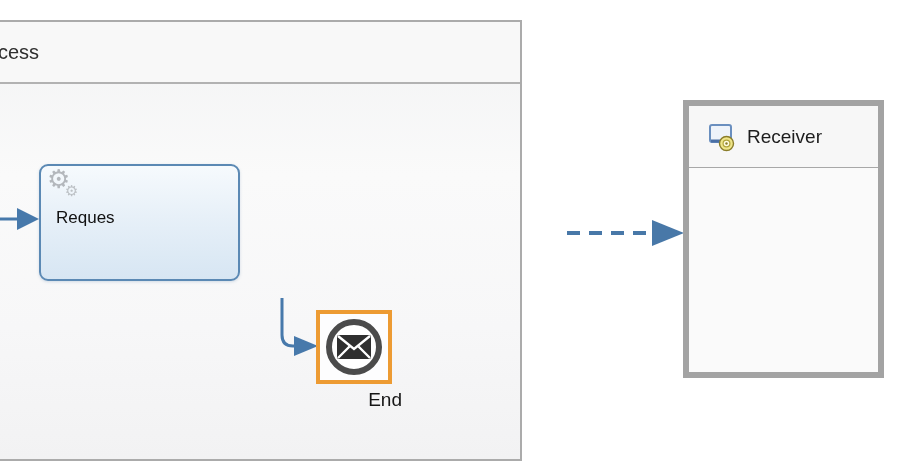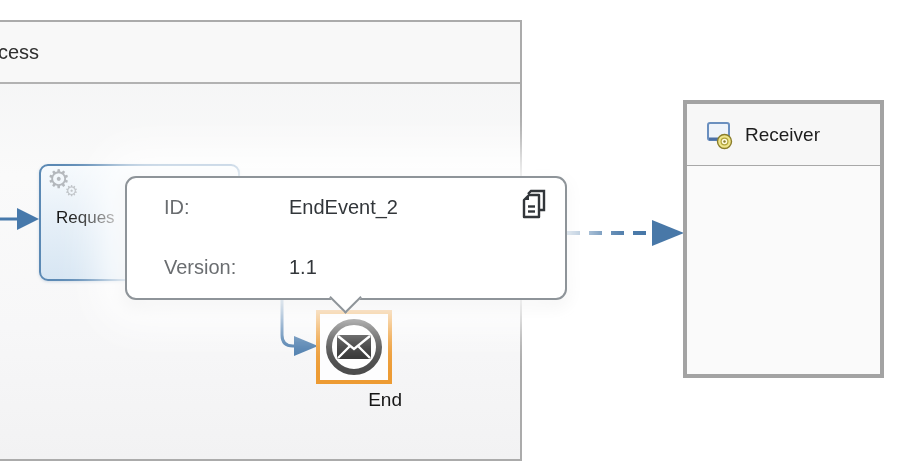--- a/index.html
+++ b/index.html
@@ -88,21 +88,21 @@
     text-align: right;
     font-size: 19px;
     color: #161616;
   }
 
   
   .participant {
     position: absolute;
     left: 683px; top: 92px;
     width: 201px; height: 278px;
-    border: 4px solid #a3a3a3;
+    border: 6px solid #a3a3a3;
     background: #fafafa;
   }
   .participant-header {
     position: absolute;
     left: 0; top: 0; right: 0;
     height: 62px;
     background: #f7f7f7;
     border-bottom: 1px solid #a8a8a8;
     display: flex;
     align-items: center;
@@ -213,34 +213,14 @@
         <rect x="3" y="4" width="21" height="17" rx="2" fill="#eef3fa" stroke="#6a8fbf" stroke-width="2"></rect>
         <path d="M4 20 h19" stroke="#4a6fa5" stroke-width="3"></path>
         <circle cx="19.5" cy="22.5" r="7" fill="#efe58a" stroke="#8a7d2a" stroke-width="1.4"></circle>
         <circle cx="19.5" cy="22.5" r="3.4" fill="#fffbe0" stroke="#b0a23a" stroke-width="1.2"></circle>
         <circle cx="19.5" cy="22.5" r="1.2" fill="#8a7d2a"></circle>
       </svg>
       <span class="participant-header-label">Receiver</span>
     </div>
   </div>
 
-  <div class="tooltip">
-    <div class="tooltip-caret"></div>
-    <div class="tt-row tt-row-1">
-      <span class="tt-label">ID:</span>
-      <span class="tt-value">EndEvent_2</span>
-    </div>
-    <div class="tt-row tt-row-2">
-      <span class="tt-label">Version:</span>
-      <span class="tt-value">1.1</span>
-    </div>
-    <button class="copy-btn">
-      <svg width="34" height="36" viewBox="0 0 34 36">
-        <path d="M11 6 L14 3 H27 V22 H23" fill="none" stroke="#32363a" stroke-width="2.4"></path>
-        <path d="M7 12 L12 7 H22 V29 H7 Z" fill="none" stroke="#32363a" stroke-width="2.4" stroke-linejoin="round"></path>
-        <path d="M7 12 L12 7 V12 Z" fill="#32363a"></path>
-        <line x1="11" y1="18.5" x2="18" y2="18.5" stroke="#32363a" stroke-width="2.4"></line>
-        <line x1="11" y1="23.5" x2="18" y2="23.5" stroke="#32363a" stroke-width="2.4"></line>
-      </svg>
-    </button>
-  </div>
 
 </div>
 
 </body></html>

